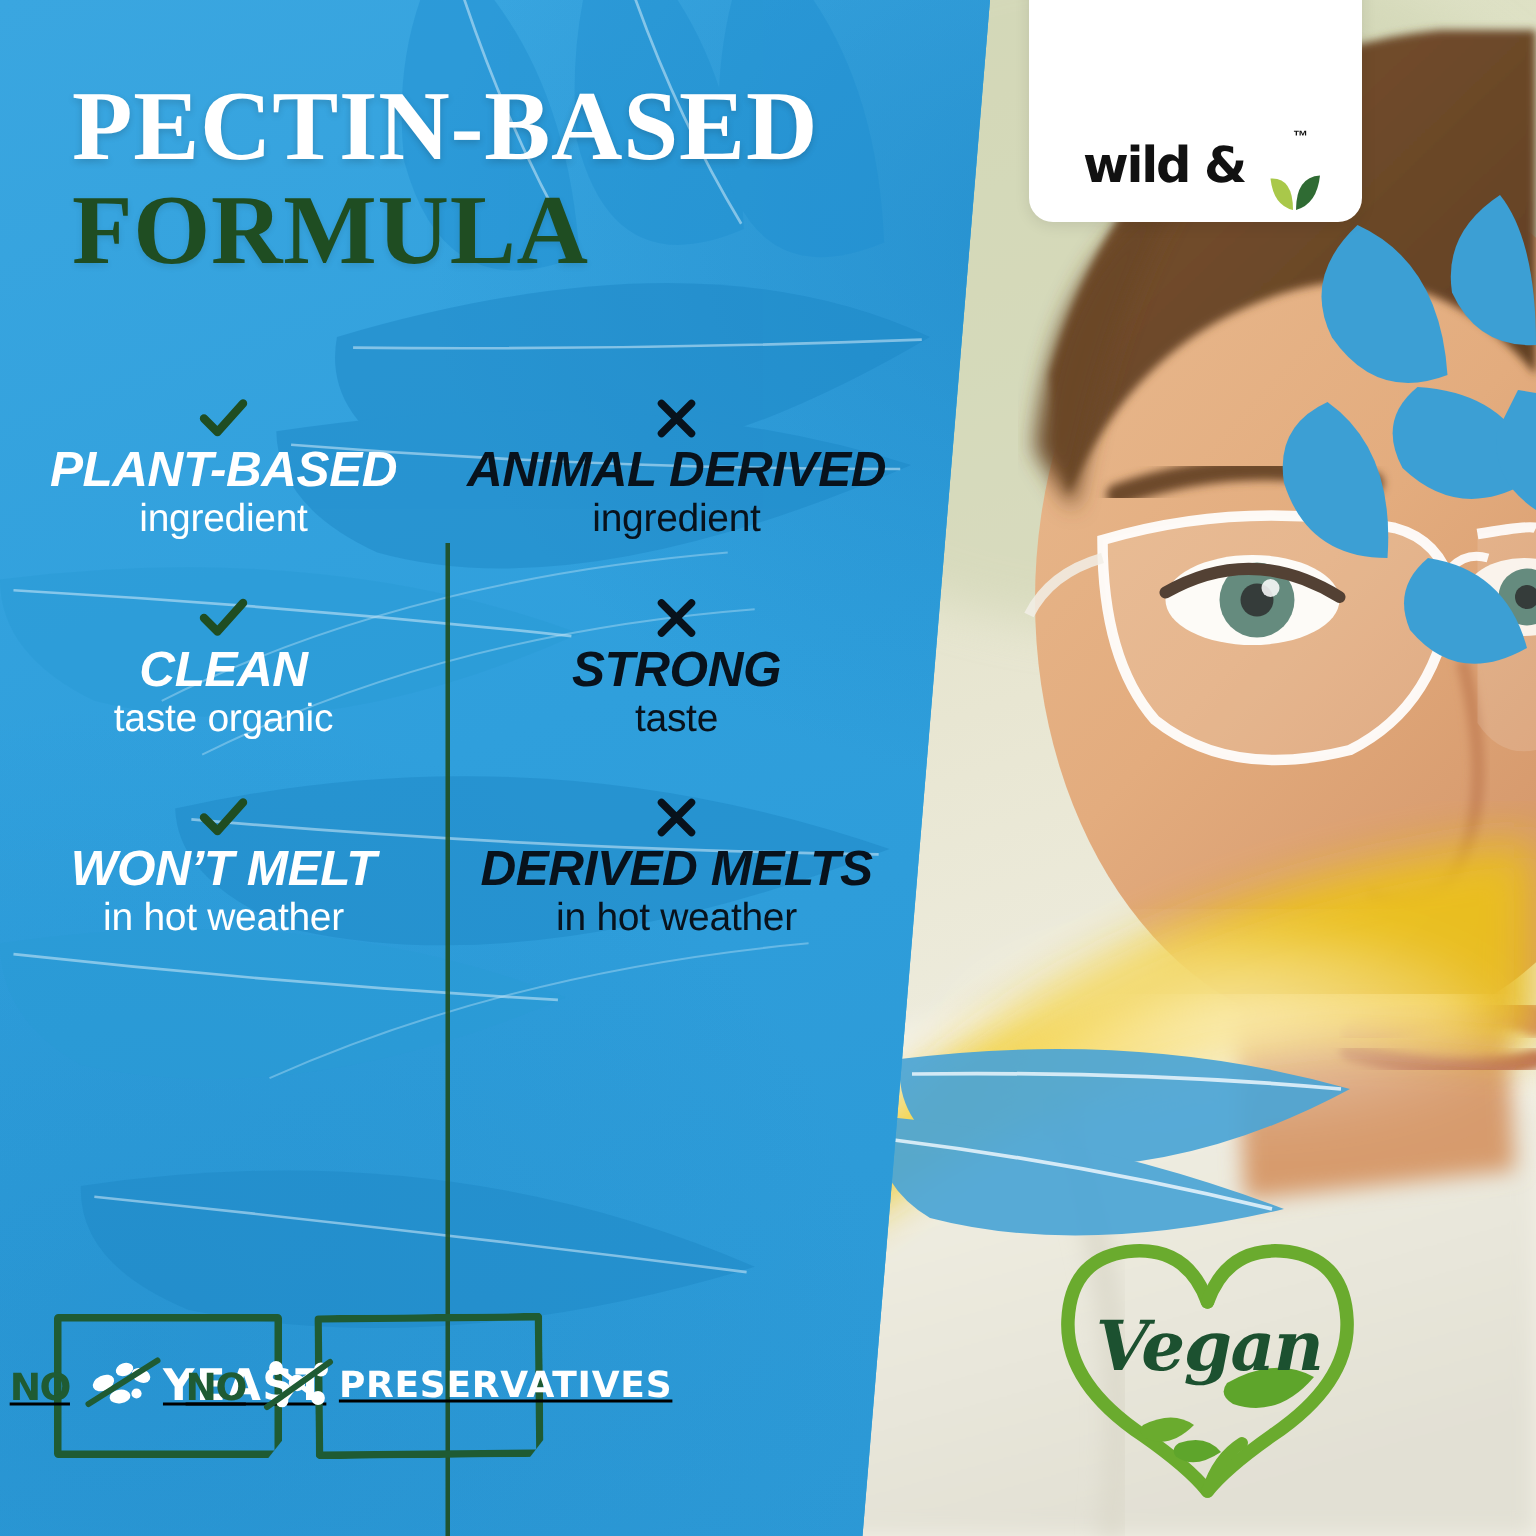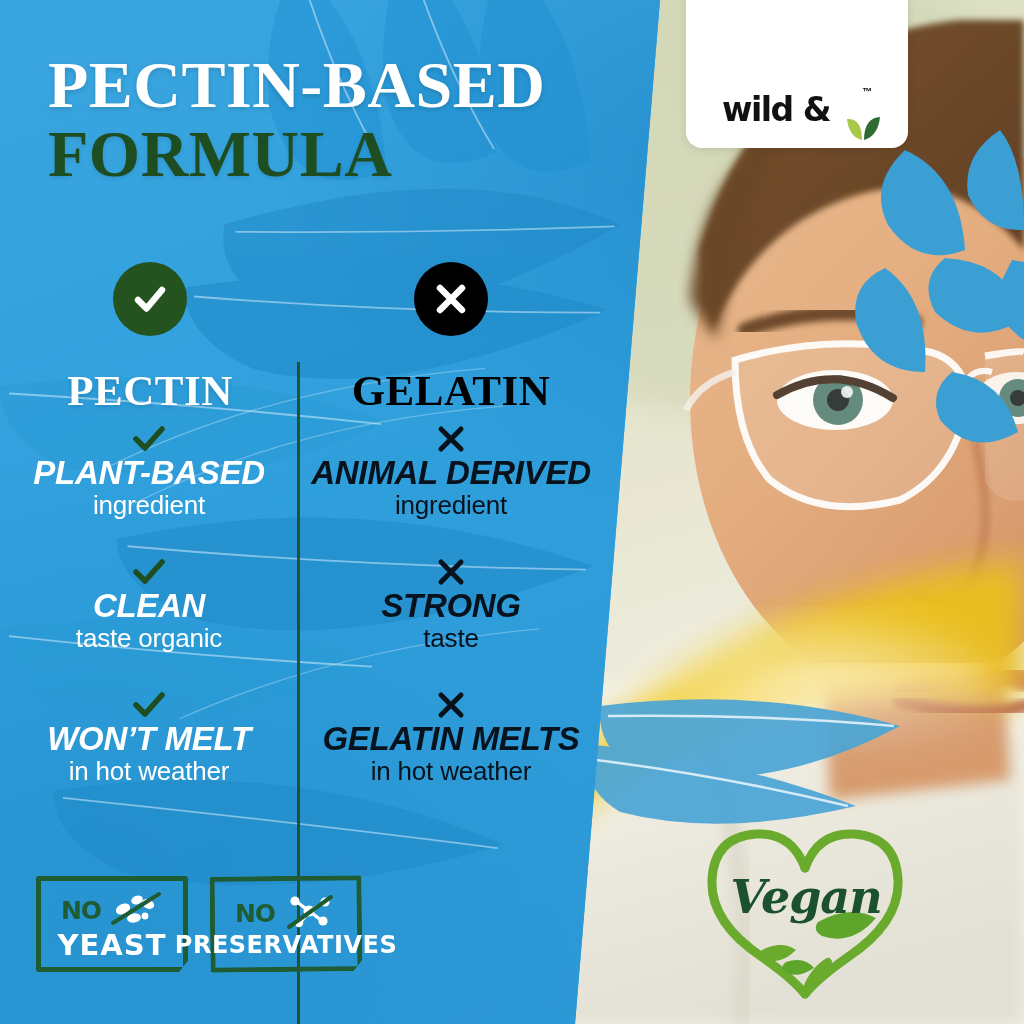--- a/index.html
+++ b/index.html
@@ -71,22 +71,22 @@
   .t-sub  { font-size:26px; font-weight:normal; letter-spacing:-.2px; line-height:1.1; }
   .cell.left  .t-main, .cell.left  .t-sub  { color:#fff; }
   .cell.right .t-main, .cell.right .t-sub  { color:#08121c; }
 
   
   .badges { position:absolute; left:36px; top:876px; display:flex; gap:22px; }
   .nbadge { position:relative; width:152px; height:96px; }
   .nbadge .frame { position:absolute; inset:0; border:5px solid #1f5b33;
     border-radius:3px; clip-path: polygon(0 0, 100% 0, 100% 88%, 94% 100%, 0 100%, 0 0); }
   .nbadge .frame.f2 { transform:rotate(-.6deg); }
-  .nb-inner { position:absolute; inset:0; display:flex; flex-direction:column;
-    align-items:center; justify-content:center; }
+  .nb-inner { position:absolute; inset:0; display:flex; flex-direction:row;
+    align-items:center; justify-content:center;text-decoration:underline; }
   .nb-top { display:flex; align-items:center; gap:6px; height:44px; }
   .nb-word-sm { font-family:"DejaVu Sans", sans-serif; font-weight:bold; font-size:25px;
     color:#1f5b33; letter-spacing:-1px; }
   .nb-big { font-family:"DejaVu Sans", sans-serif; font-weight:bold; font-size:29px;
     color:#fff; letter-spacing:1px; line-height:1; margin-top:-2px; }
   .nb-big.script { font-family:"DejaVu Serif", serif; font-style:italic; font-size:36px;
     letter-spacing:0; margin-top:-6px; }
   .nb-big.sm { font-size:24px; letter-spacing:.5px; }
   .nb-nongreen { font-family:"DejaVu Sans", sans-serif; font-weight:bold; font-size:27px;
     color:#1f5b33; letter-spacing:1px; line-height:1; }
@@ -244,34 +244,20 @@
       </g>
     </svg>
 
     <div class="headline">
       <span class="hl-1">PECTIN-BASED</span>
       <span class="hl-2">FORMULA</span>
     </div>
 
     <div class="cmp">
 
-      <div class="cmp-heads">
-        <div class="badge-circle ok">
-          <svg width="44" height="44" viewBox="0 0 44 44">
-            <path d="M10 23 L18.5 31.5 L34 13" stroke="#ffffff" stroke-width="6.5" fill="none" stroke-linecap="round" stroke-linejoin="round"></path>
-          </svg>
-        </div>
-        <div class="badge-circle no">
-          <svg width="40" height="40" viewBox="0 0 40 40">
-            <path d="M9 9 L31 31 M31 9 L9 31" stroke="#ffffff" stroke-width="6.5" stroke-linecap="round"></path>
-          </svg>
-        </div>
-        <div class="col-title left">PECTIN</div>
-        <div class="col-title right">GELATIN</div>
-      </div>
 
       <div class="divider"></div>
 
       <div class="rows">
 
         <div class="row">
           <div class="cell left">
             <div class="mark">
               <svg width="34" height="28" viewBox="0 0 34 28">
                 <path d="M4 14 L13 23 L30 4" stroke="#1f4d22" stroke-width="5.6" fill="none" stroke-linecap="round" stroke-linejoin="round"></path>
@@ -321,21 +307,21 @@
             </div>
             <div class="t-main">WON’T MELT</div>
             <div class="t-sub">in hot weather</div>
           </div>
           <div class="cell right">
             <div class="mark">
               <svg width="30" height="28" viewBox="0 0 30 28">
                 <path d="M5 4 L25 24 M25 4 L5 24" stroke="#08121c" stroke-width="5" stroke-linecap="round"></path>
               </svg>
             </div>
-            <div class="t-main">GELATIN MELTS</div>
+            <div class="t-main">DERIVED MELTS</div>
             <div class="t-sub">in hot weather</div>
           </div>
         </div>
 
       </div>
     </div>
   </div>
 
   <div class="badges">
 

